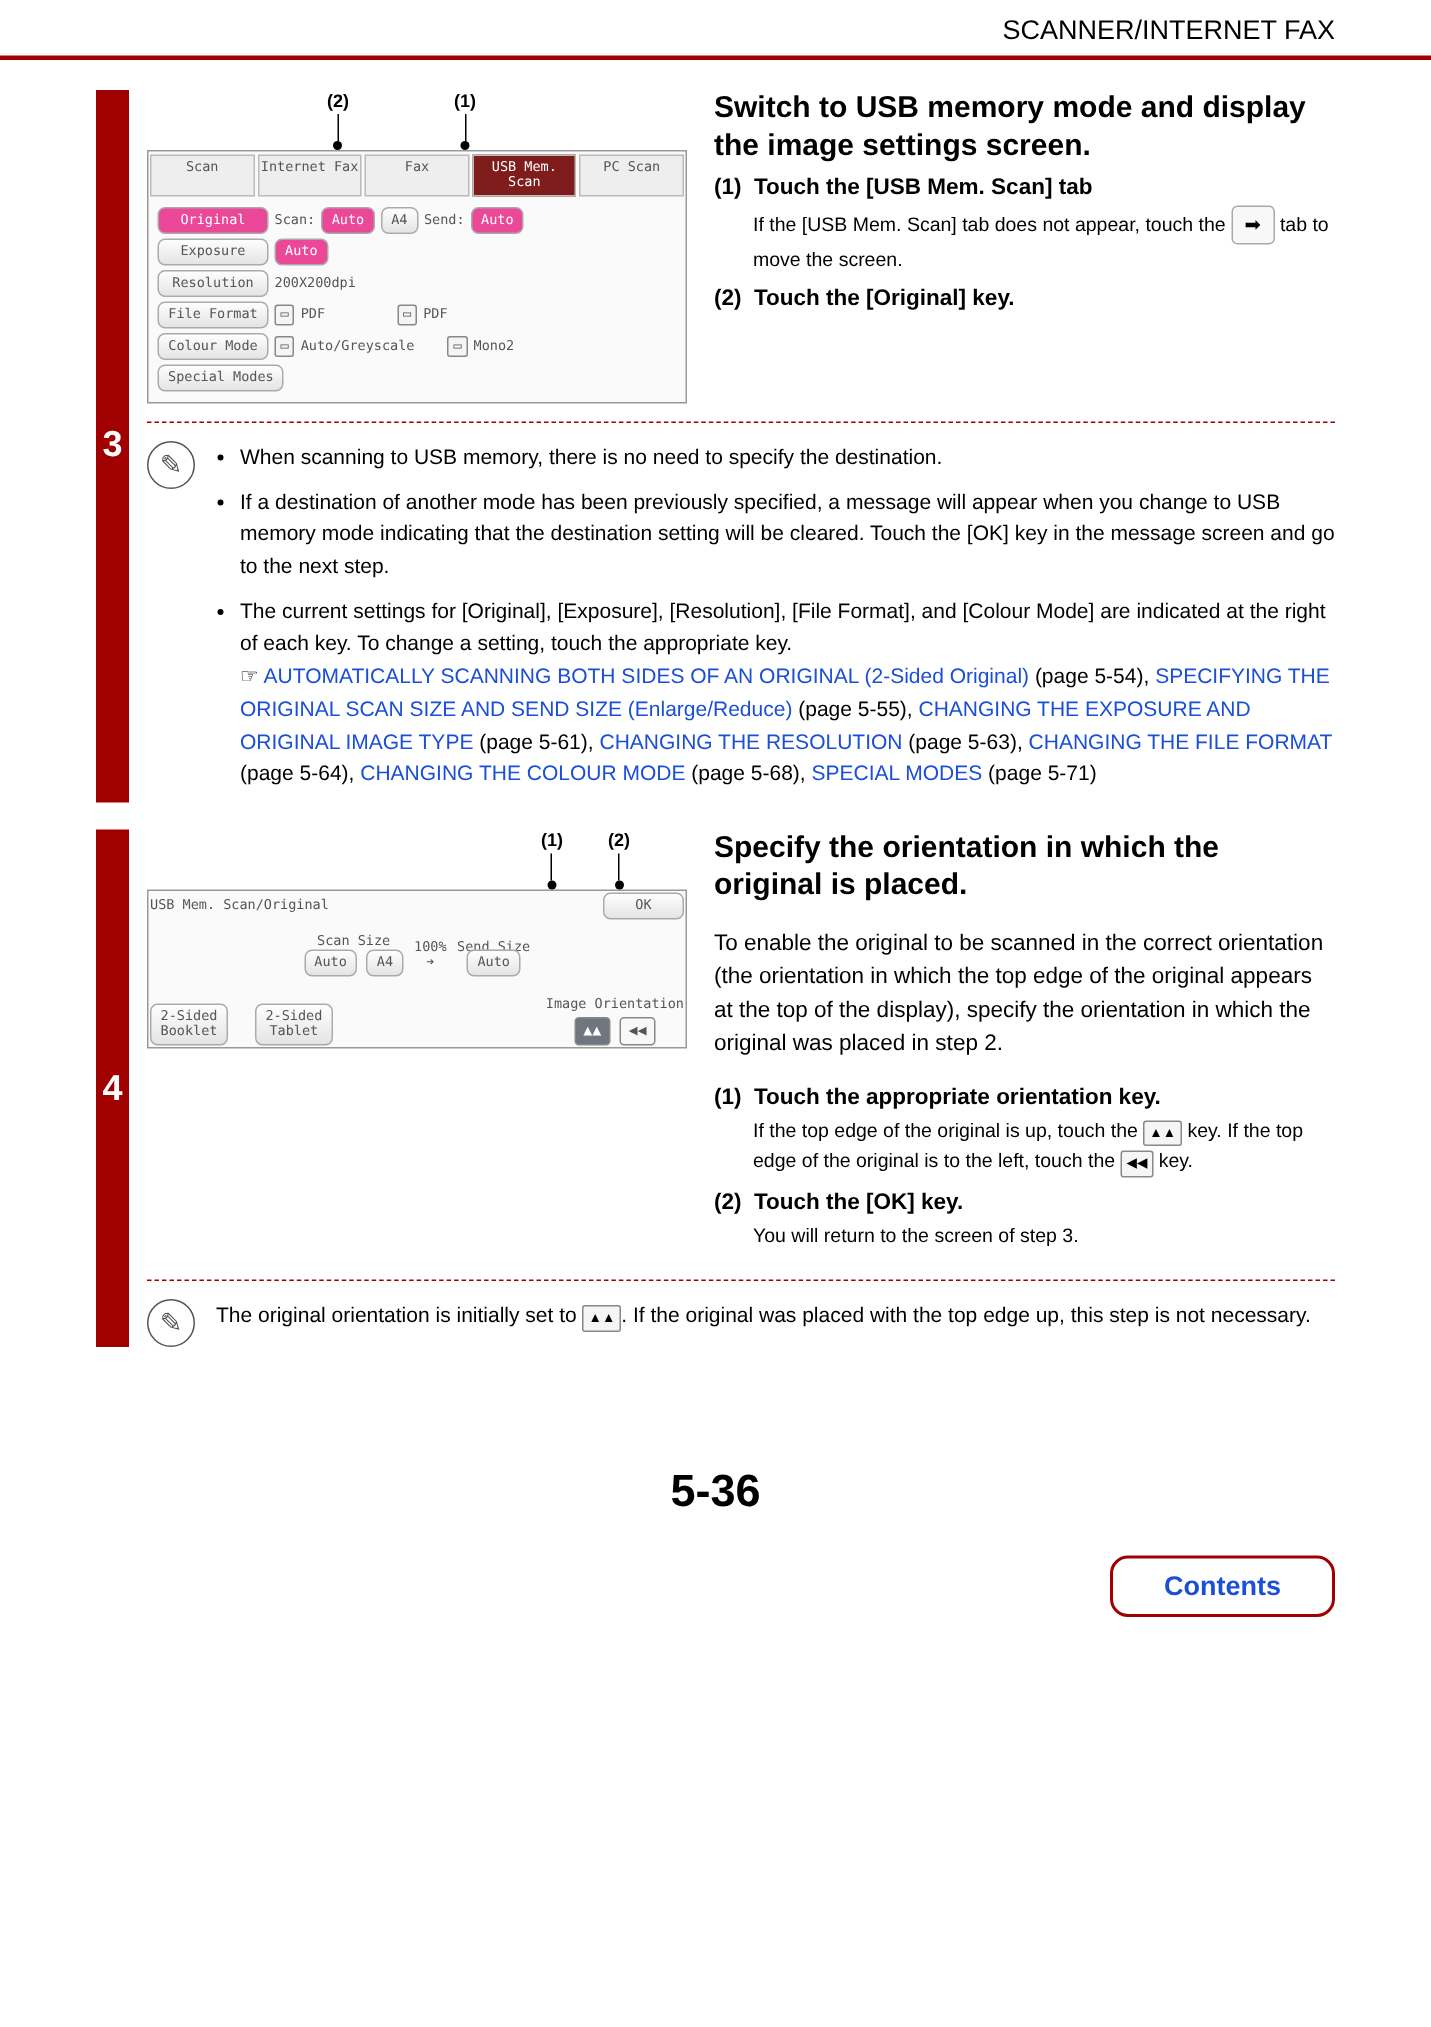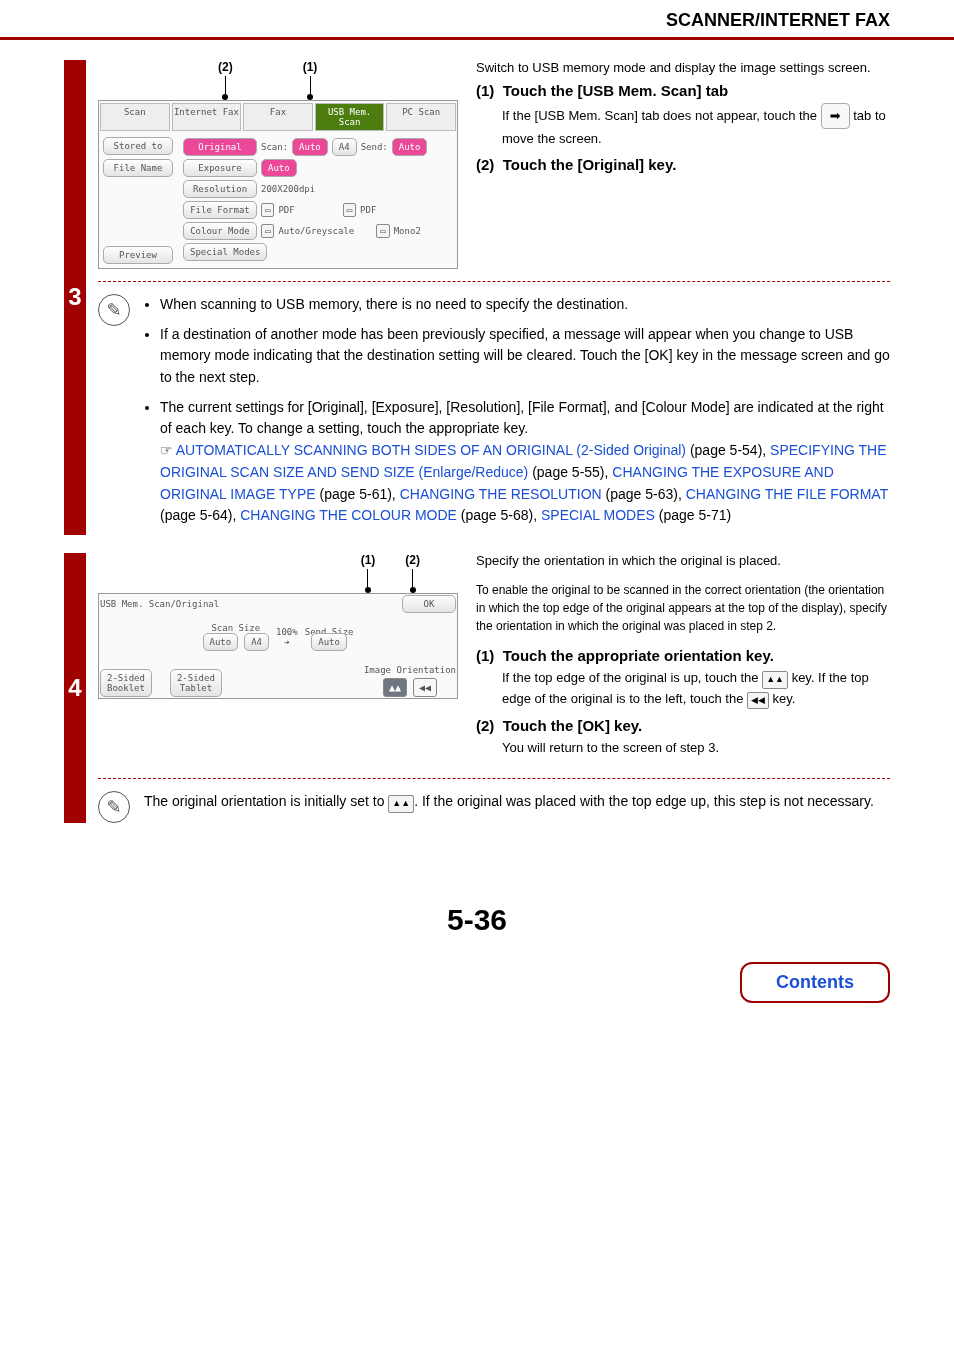--- a/index.html
+++ b/index.html
@@ -1,57 +1,57 @@
 <!DOCTYPE html>
 <html><head>
 <meta charset="utf-8">
 <style>
 body{margin:0;background:#fff;font-family:Arial,Helvetica,sans-serif;color:#000;width:954px}
 .topbar{border-bottom:3px solid #a00000;padding:10px 64px 6px 0}
-.topbar h1{margin:0;font-size:18px;font-weight:bold;color:#000;text-align:right}
+.topbar h1{margin:0;font-size:18px;font-weight:normal;color:#000;text-align:right}
 .page{padding:20px 64px 0 64px}
 .steprow{display:flex;margin-bottom:18px}
 .stepnum{width:22px;background:#a00000;color:#fff;display:flex;align-items:center;justify-content:center;font-size:24px;font-weight:bold;flex-shrink:0;align-self:stretch}
 .stepbody{flex:1;padding-left:12px}
 .twocol{display:flex;gap:18px}
 .left{flex:0 0 360px}
 .right{flex:1}
 .dashed{border-top:1px dashed #a00000;margin:12px 0}
 .noteicon{width:30px;height:30px;border:1.5px solid #555;border-radius:50%;display:flex;align-items:center;justify-content:center;color:#555;font-size:18px;flex-shrink:0}
 .noterow{display:flex;gap:14px;align-items:flex-start;margin-top:8px}
 .noterow .txt{flex:1;font-size:14px;line-height:1.55}
 ul.bul{margin:0;padding-left:16px}
 ul.bul li{margin-bottom:8px}
 a.lnk{color:#1a4fd6;text-decoration:none}
 .pointer{color:#000;font-size:14px}
-h2.sect{font-size:13px;font-weight:normal;margin:0 0 6px 0;line-height:1.25}
+h2.sect{font-size:20px;font-weight:bold;margin:0 0 6px 0;line-height:1.25}
 .sub{font-weight:bold;font-size:15px;margin:6px 0 4px 0}
 .subtxt{font-size:13px;line-height:1.5;margin:0 0 8px 26px}
 .callout{font-size:12px;font-weight:bold;text-align:center;margin-bottom:2px}
 .cline{width:1px;height:18px;background:#000;margin:0 auto}
 .cdot{width:6px;height:6px;background:#000;border-radius:50%;margin:0 auto}
 .screen{border:1px solid #999;background:#fafafa;font-size:9px;color:#555;font-family:monospace}
 .tabs{display:flex}
 .tab{flex:1;border:1px solid #bbb;background:#eee;text-align:center;padding:3px 0;margin:2px 1px}
-.tab.sel{background:#4d7c0f;color:#fff}
+.tab.sel{background:#7f1d1d;color:#fff}
 .btn{border:1px solid #aaa;background:linear-gradient(#fefefe,#e4e4e4);border-radius:5px;padding:3px 6px;font-size:9px;color:#555;text-align:center}
 .btn.dk{background:#ec4899;color:#fff}
 .btn.wide{min-width:60px}
 .row{display:flex;align-items:center;gap:4px;margin:3px 6px}
 .arrowbox{border:1px solid #aaa;background:#f8f8f8;padding:2px 8px;display:inline-block;border-radius:4px}
 .iconsm{display:inline-block;border:1px solid #888;padding:1px 3px;font-size:9px;border-radius:2px;background:#f5f5f5}
 .pagenum{text-align:center;font-size:30px;font-weight:bold;margin:80px 0 20px 0}
 .contentsbar{position:relative;height:46px;margin:0 64px 34px 0}
 .contentsbtn{position:absolute;right:0;bottom:0;border:2px solid #a00000;border-radius:12px;padding:8px 34px;color:#1a4fd6;font-weight:bold;font-size:18px}
 .calloutwrap{display:flex;justify-content:flex-start;gap:10px}
 .calloutcol{display:flex;flex-direction:column;align-items:center}
 .minigrid{display:flex;gap:6px}
 .orbox{border:1px solid #888;border-radius:3px;padding:3px 5px;font-size:10px;background:#f8f8f8}
 .orbox.sel{background:#707680;color:#fff}
-.fine{font-size:12px;line-height:1.5}
+.fine{font-size:15px;line-height:1.5}
 </style>
 </head>
 <body>
 
 <div class="topbar">
   <h1>SCANNER/INTERNET FAX</h1>
 </div>
 
 <div class="page">
 
@@ -76,26 +76,20 @@
 
           <div class="screen">
             <div class="tabs">
               <div class="tab">Scan</div>
               <div class="tab">Internet Fax</div>
               <div class="tab">Fax</div>
               <div class="tab sel">USB Mem. Scan</div>
               <div class="tab">PC Scan</div>
             </div>
             <div style="display:flex">
-              <div style="width:70px;padding:4px;display:flex;flex-direction:column;gap:4px">
-                <div class="btn">Stored to</div>
-                <div class="btn">File Name</div>
-                <div style="flex:1"></div>
-                <div class="btn">Preview</div>
-              </div>
               <div style="flex:1;padding:2px 4px 4px 0">
                 <div class="row">
                     <span class="btn wide dk">Original</span>
                     <span>Scan:</span>
                     <span class="btn dk">Auto</span>
                     <span class="btn">A4</span>
                     <span>Send:</span>
                     <span class="btn dk">Auto</span>
                   </div>
                 <div class="row">

